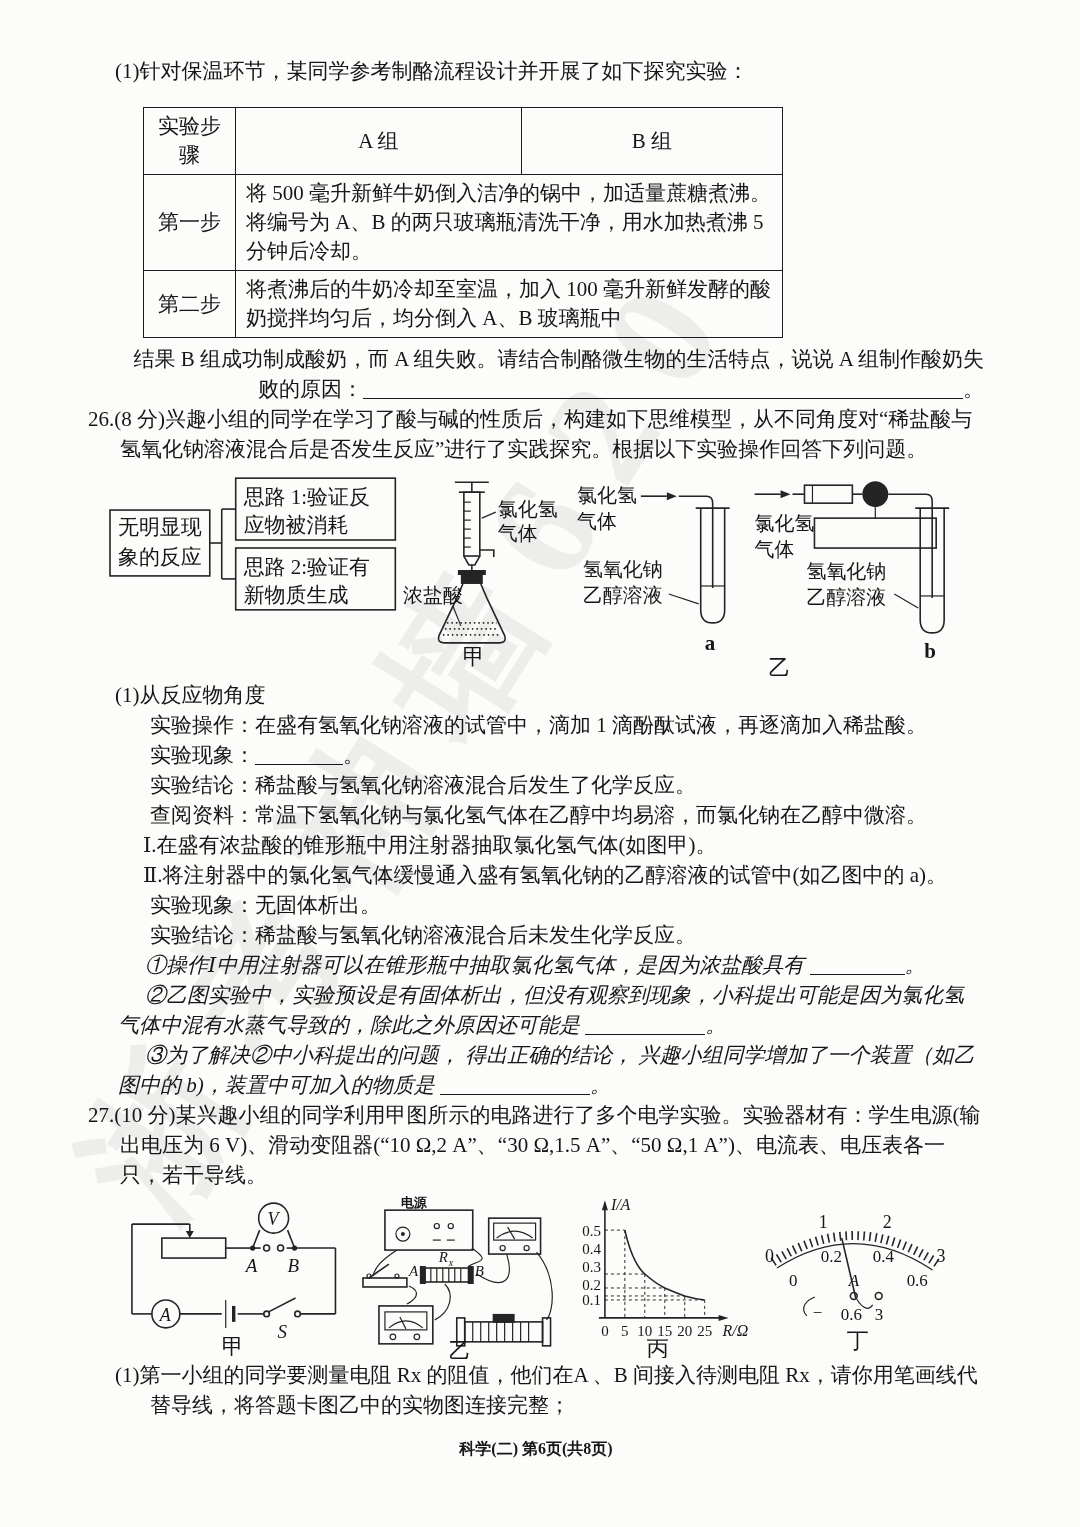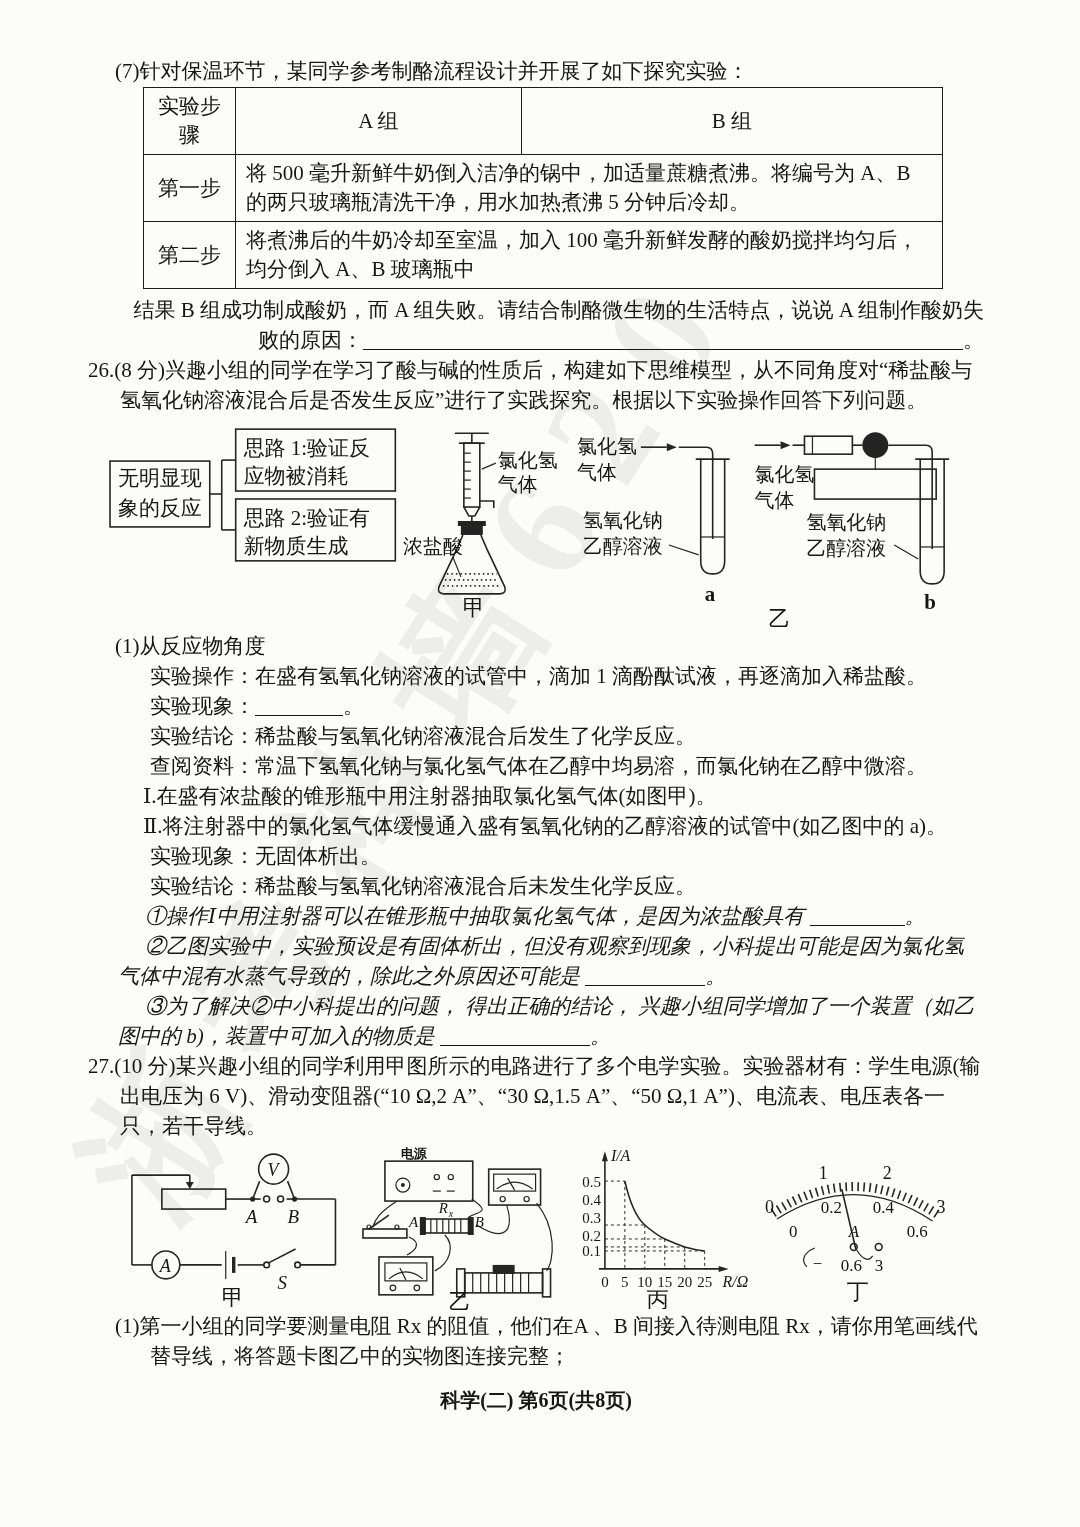--- a/index.html
+++ b/index.html
@@ -20,43 +20,43 @@
   p{margin:0;}
   .ind1{margin-left:27px;}
   .ind2{margin-left:62px;}
   .ind2r{margin-left:55px;}
   .circ{margin-left:30px;text-indent:27px;font-style:italic;}
   .hang{margin-left:32px;text-indent:-32px;}
   .hang27b{margin-left:62px;text-indent:-35px;}
   .result{margin-left:30px;text-align:right;}
   .blank{display:inline-block;border-bottom:1.6px solid #161616;height:1.05em;vertical-align:-3px;}
   .w615{width:600px;}.w88{width:88px;}.w95{width:95px;}.w120{width:120px;}.w150{width:150px;}
-  table.exp-table{border-collapse:collapse;table-layout:fixed;width:800px;margin:1px 0 6px 55px;}
+  table.exp-table{border-collapse:collapse;table-layout:fixed;width:640px;margin:21px 0 6px 55px;}
   table.exp-table td{border:1.7px solid #1c1c1c;padding:4px 10px;vertical-align:middle;line-height:29px;}
   table.exp-table td.ctr{text-align:center;}
   .figrow26{display:flex;align-items:flex-start;gap:6px;margin:8px 0 2px 20px;}
   .figrow27{display:flex;align-items:flex-start;gap:6px;margin:4px 0 0 16px;}
-  .footer{text-align:center;font-weight:bold;font-size:20px;margin-top:14px;}
+  .footer{text-align:center;font-weight:bold;font-size:16px;margin-top:14px;}
   svg{display:block;}
   svg text{fill:#161616;font-family:"Liberation Serif","DejaVu Serif",serif;}
   svg .it{font-style:italic;}
   svg .ln{stroke:#242424;stroke-width:1.6;fill:none;}
   svg .thin{stroke:#242424;stroke-width:1.2;fill:none;}
   svg .dash{stroke:#2a2a2a;stroke-width:1;fill:none;stroke-dasharray:3 3;}
   svg .dots{stroke:#2a2a2a;stroke-width:1.6;fill:none;stroke-dasharray:1.5 3;}
   svg .fil{fill:#242424;stroke:none;}
 </style>
 </head>
 <body>
 
 <div class="page">
   <div class="watermark">浙考神墙620</div>
   <div class="content">
 
-    <p class="ind1">(7)针对保温环节，某同学参考制酪流程设计并开展了如下探究实验：</p>
+    <p class="ind1">(1)针对保温环节，某同学参考制酪流程设计并开展了如下探究实验：</p>
 
     <table class="exp-table">
       <colgroup>
           <col style="width:92px">
           <col style="width:286px">
           <col>
         </colgroup>
       <tbody>
       <tr>
         <td class="ctr">实验步骤</td>

